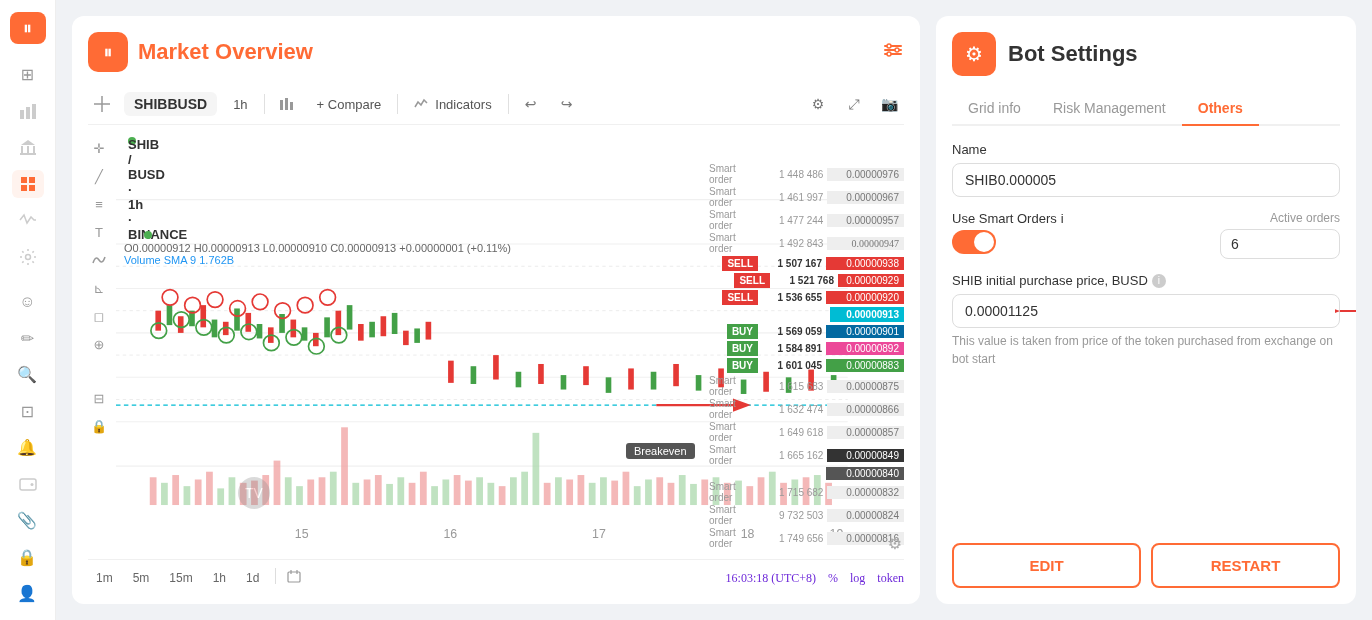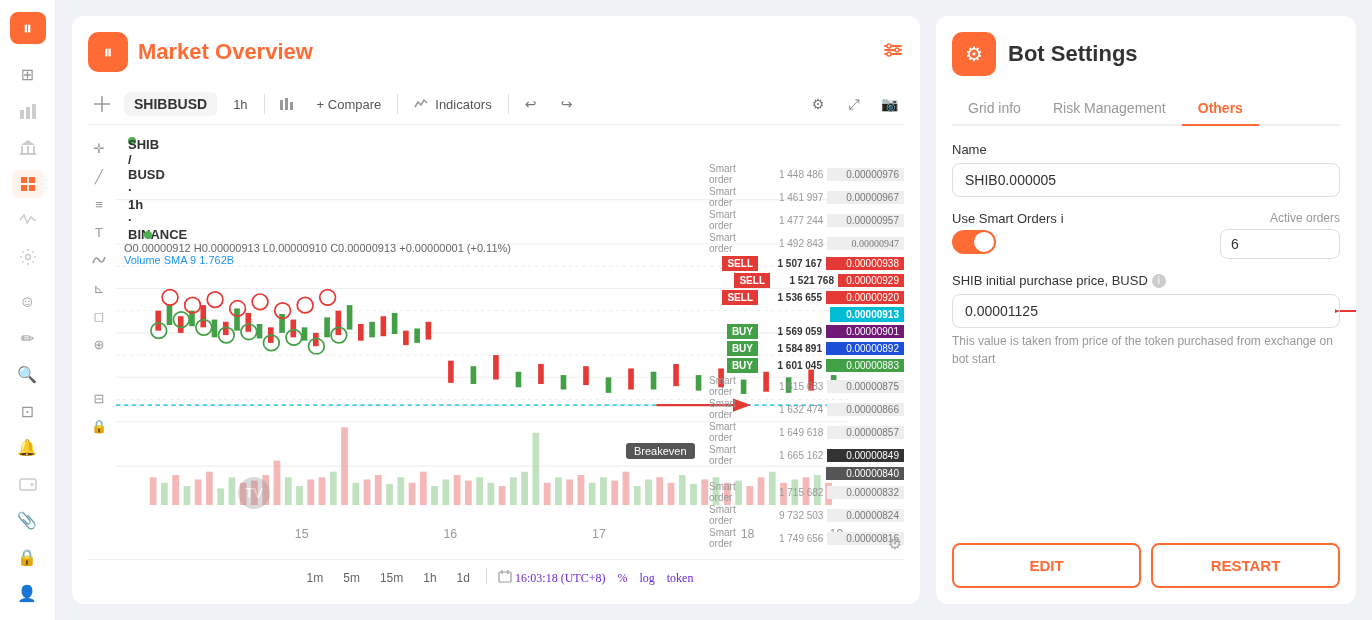--- a/index.html
+++ b/index.html
@@ -232,21 +232,21 @@
       width: 100%;
       height: 100%;
       position: absolute;
       top: 0; left: 0;
     }
 
     
     .chart-bottom {
       display: flex;
       align-items: center;
-      justify-content: center;
+      justify-content: space-between;
       padding-top: 8px;
       border-top: 1px solid #f0f0f0;
       margin-top: 4px;
     }
     .timeframe-buttons {
       display: flex;
       gap: 4px;
     }
     .tf-btn {
       padding: 3px 8px;
@@ -824,26 +824,26 @@
           </div>
 
           <div style="display:flex; align-items:center; justify-content:flex-end; margin-bottom:2px;">
             <span style="width:130px;"></span>
             <span style="background:#00bcd4; color:white; padding:2px 5px; width:78px; text-align:right; font-weight:700;">0.00000913</span>
           </div>
 
           <div style="display:flex; align-items:center; justify-content:flex-end; margin-bottom:2px;">
             <span style="background:#43a047; color:white; padding:2px 5px; margin-right:4px; font-weight:600;">BUY</span>
             <span style="color:#333; width:60px; text-align:right; margin-right:4px; font-weight:600;">1 569 059</span>
-            <span style="background:#701a75; color:white; padding:1px 5px; width:78px; text-align:right;">0.00000901</span>
+            <span style="background:#0369a1; color:white; padding:1px 5px; width:78px; text-align:right;">0.00000901</span>
           </div>
           <div style="display:flex; align-items:center; justify-content:flex-end; margin-bottom:2px;">
             <span style="background:#43a047; color:white; padding:2px 5px; margin-right:4px; font-weight:600;">BUY</span>
             <span style="color:#333; width:60px; text-align:right; margin-right:4px; font-weight:600;">1 584 891</span>
-            <span style="background:#1d4ed8; color:white; padding:1px 5px; width:78px; text-align:right;">0.00000892</span>
+            <span style="background:#ec4899; color:white; padding:1px 5px; width:78px; text-align:right;">0.00000892</span>
           </div>
           <div style="display:flex; align-items:center; justify-content:flex-end; margin-bottom:2px;">
             <span style="background:#43a047; color:white; padding:2px 5px; margin-right:4px; font-weight:600;">BUY</span>
             <span style="color:#333; width:60px; text-align:right; margin-right:4px; font-weight:600;">1 601 045</span>
             <span style="background:#43a047; color:white; padding:1px 5px; width:78px; text-align:right;">0.00000883</span>
           </div>
 
           <div style="display:flex; align-items:center; justify-content:flex-end; margin-bottom:1px; margin-top:2px;">
             <span style="color:#999; margin-right:4px;">Smart order</span>
             <span style="color:#999; width:60px; text-align:right; margin-right:4px;">1 615 683</span>

